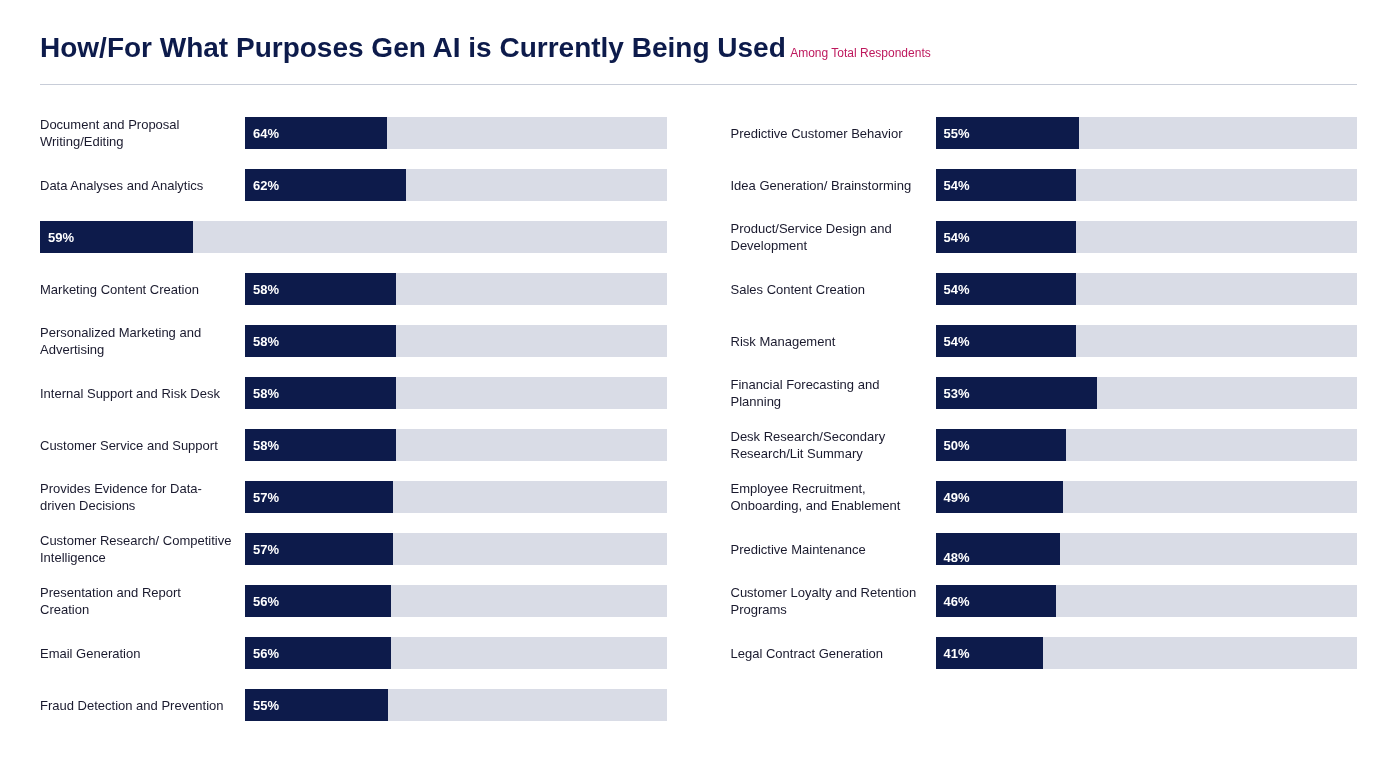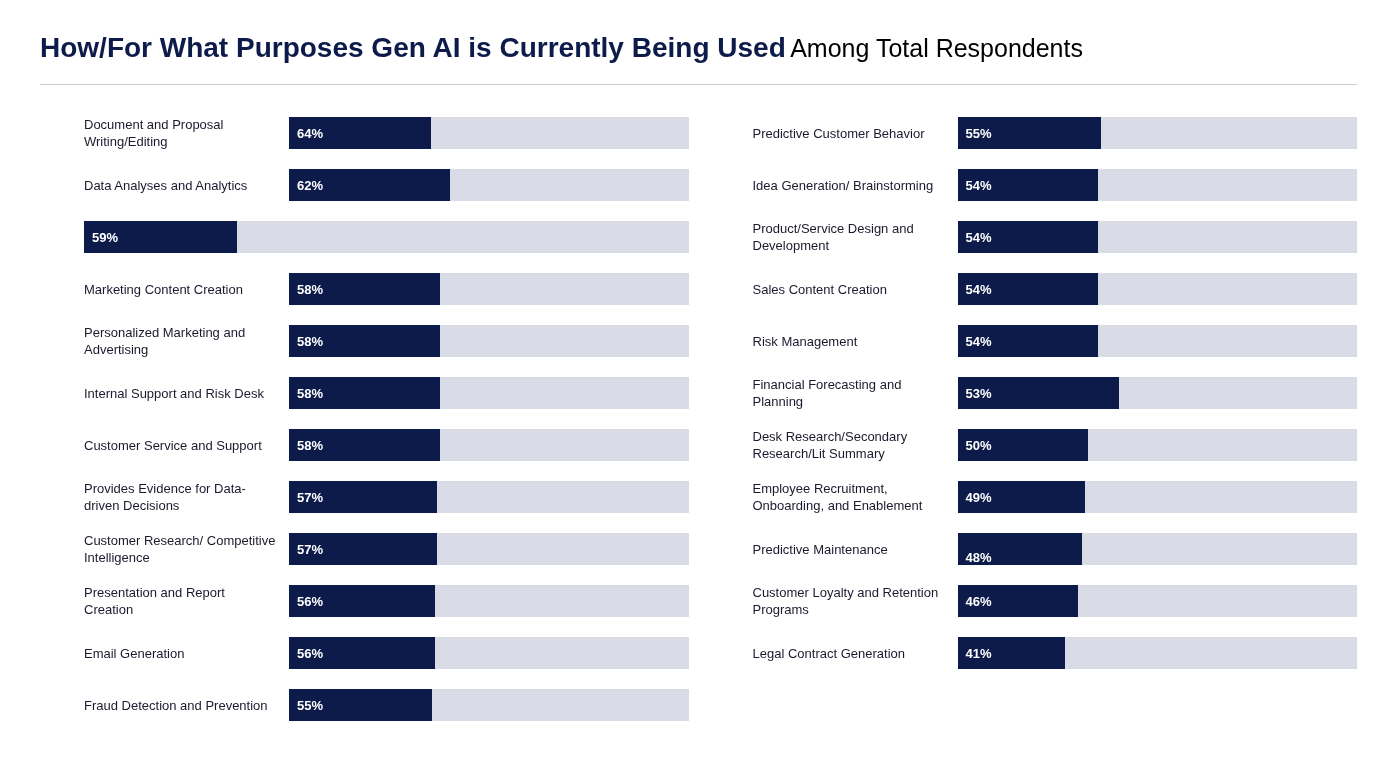--- a/index.html
+++ b/index.html
@@ -14,33 +14,32 @@
     .title-section {
       margin-bottom: 18px;
     }
     .title-main {
       font-size: 28px;
       font-weight: 800;
       color: #0d1b4b;
       line-height: 1.3;
     }
     .title-sub {
-      font-size: 25px;
+      font-size: 12px;
       font-weight: 400;
-      color: #000000;
+      color: #be185d;
     }
     .divider {
       border: none;
       border-top: 1.5px solid #c8cdd8;
       margin-bottom: 22px;
     }
     .chart-container {
       display: flex;
       gap: 64px;
-      margin-left: 44px;
     }
     .column {
       flex: 1;
       display: flex;
       flex-direction: column;
       gap: 0px;
     }
     .bar-row {
       display: flex;
       align-items: center;

